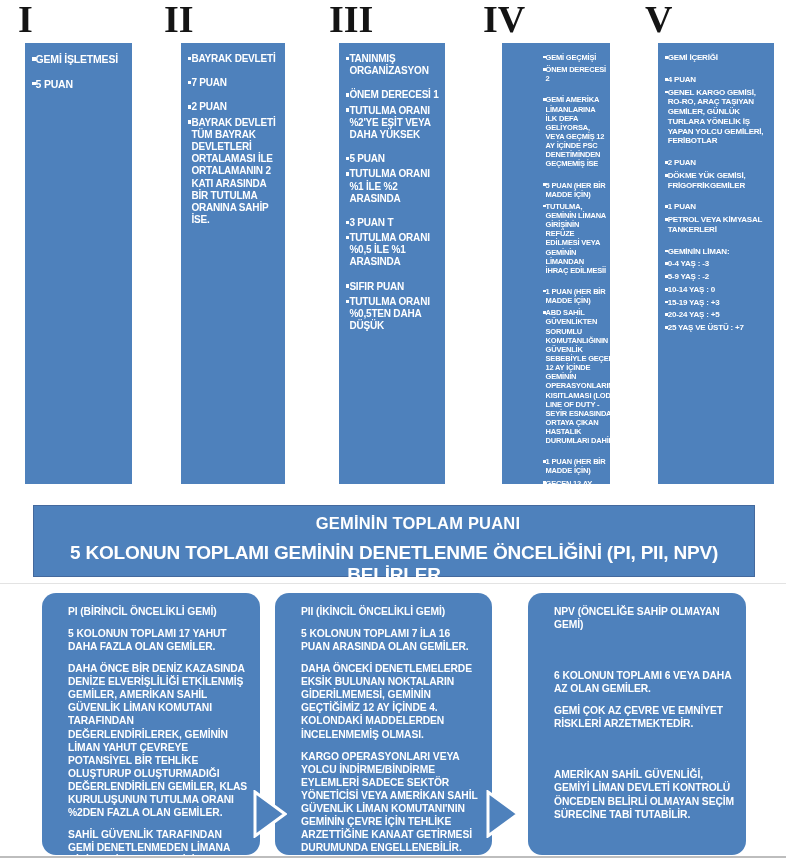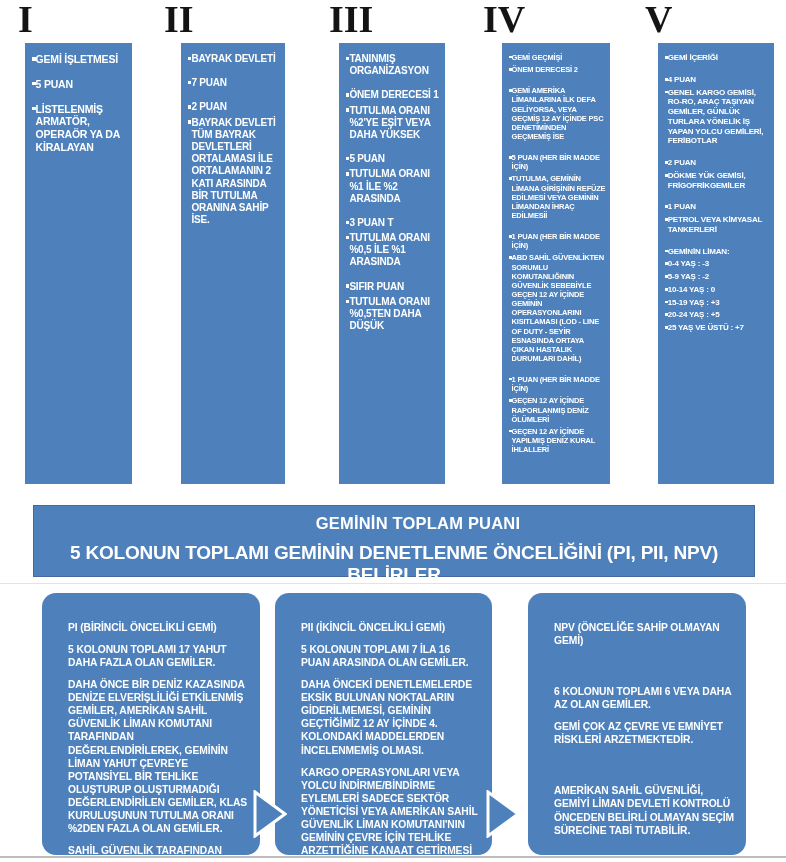--- a/index.html
+++ b/index.html
@@ -34,21 +34,21 @@
   .banner{
     position:absolute;left:33px;top:505px;width:722px;height:72px;
     background:var(--blue,#4E81BC);border:1px solid var(--bannerBorder,#44699D);
     box-sizing:border-box;text-align:center;color:#fff;font-weight:bold;
   }
   .banner-l1{margin-top:8px;font-size:16.5px;letter-spacing:0.2px;padding-left:48px;}
   .banner-l2{margin-top:9px;font-size:19px;letter-spacing:-0.2px;}
   
   .rbox{
     position:absolute;top:593px;height:262px;background:var(--blue,#4E81BC);
-    border-radius:14px;box-sizing:border-box;padding:28px 12px 10px 26px;
+    border-radius:14px;box-sizing:border-box;padding:12px 12px 10px 26px;
     color:#fff;font-weight:bold;font-size:10.3px;line-height:1.27;
     letter-spacing:-0.1px;overflow:hidden;
   }
   .rbox p{margin:0 0 9px 0;}
   .rbox p.gap-extra{margin-bottom:38px;}
   
   .flow-arrow{position:absolute;top:790px;width:34px;height:48px;}
   
   .hline{position:absolute;left:0;width:786px;}
   .hline.top{top:583px;height:1px;background:#e3e3e3;}
@@ -68,26 +68,20 @@
               <span class="sq"></span>
               <span>GEMİ İŞLETMESİ</span>
             </div>
           </div>
           <div class="group">
             <div class="item">
               <span class="sq"></span>
               <span>5 PUAN</span>
             </div>
           </div>
-          <div class="group">
-            <div class="item">
-              <span class="sq"></span>
-              <span>LİSTELENMİŞ ARMATÖR, OPERAÖR YA DA KİRALAYAN</span>
-            </div>
-          </div>
         </div>
       </div>
       <div class="numeral" style="left: 164px;">II</div>
       <div class="column" style="left: 181px; width: 104px;">
         <div class="col-inner" style="font-size: 10px;">
           <div class="group">
             <div class="item">
               <span class="sq"></span>
               <span>BAYRAK DEVLETİ</span>
             </div>
@@ -155,21 +149,21 @@
               <span>SIFIR PUAN</span>
             </div>
             <div class="item">
               <span class="sq"></span>
               <span>TUTULMA ORANI %0,5TEN DAHA DÜŞÜK</span>
             </div>
           </div>
         </div>
       </div>
       <div class="numeral" style="left: 483px;">IV</div>
-      <div class="column" style="left: 502px; width: 108px;">
+      <div class="column" style="left: 502px; width: 108px; padding-left: 34px;">
         <div class="col-inner" style="font-size: 7.5px;">
           <div class="group">
             <div class="item">
               <span class="sq"></span>
               <span>GEMİ GEÇMİŞİ</span>
             </div>
             <div class="item">
               <span class="sq"></span>
               <span>ÖNEM DERECESİ 2</span>
             </div>

